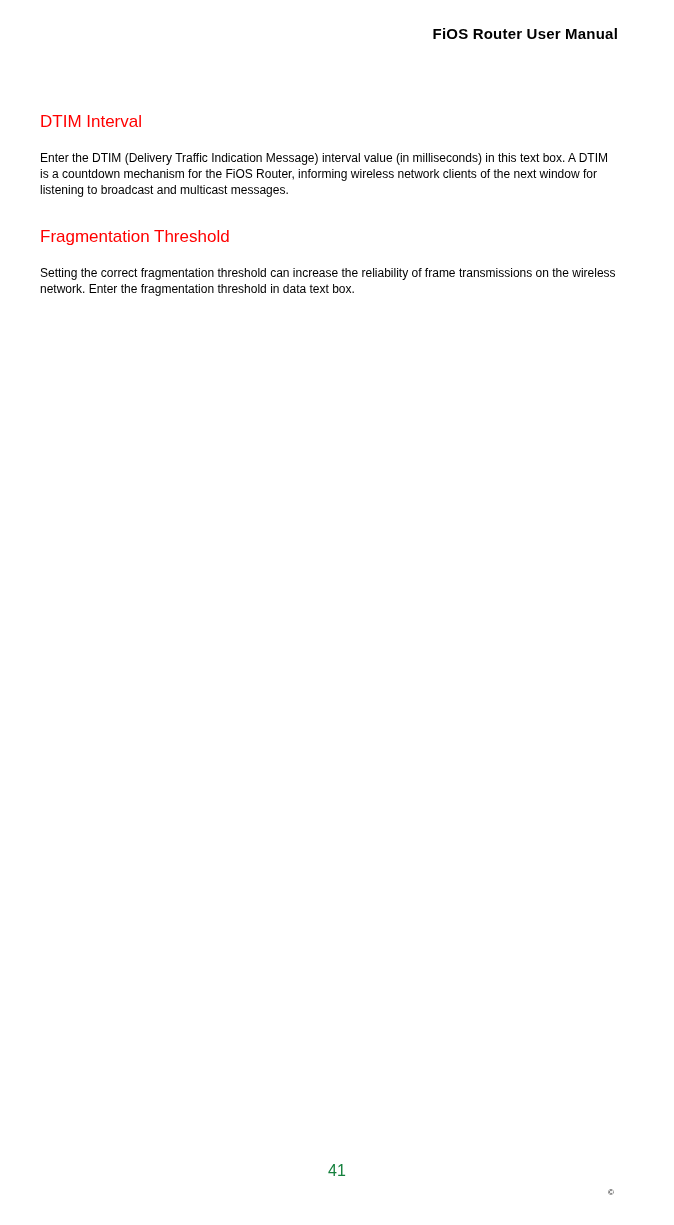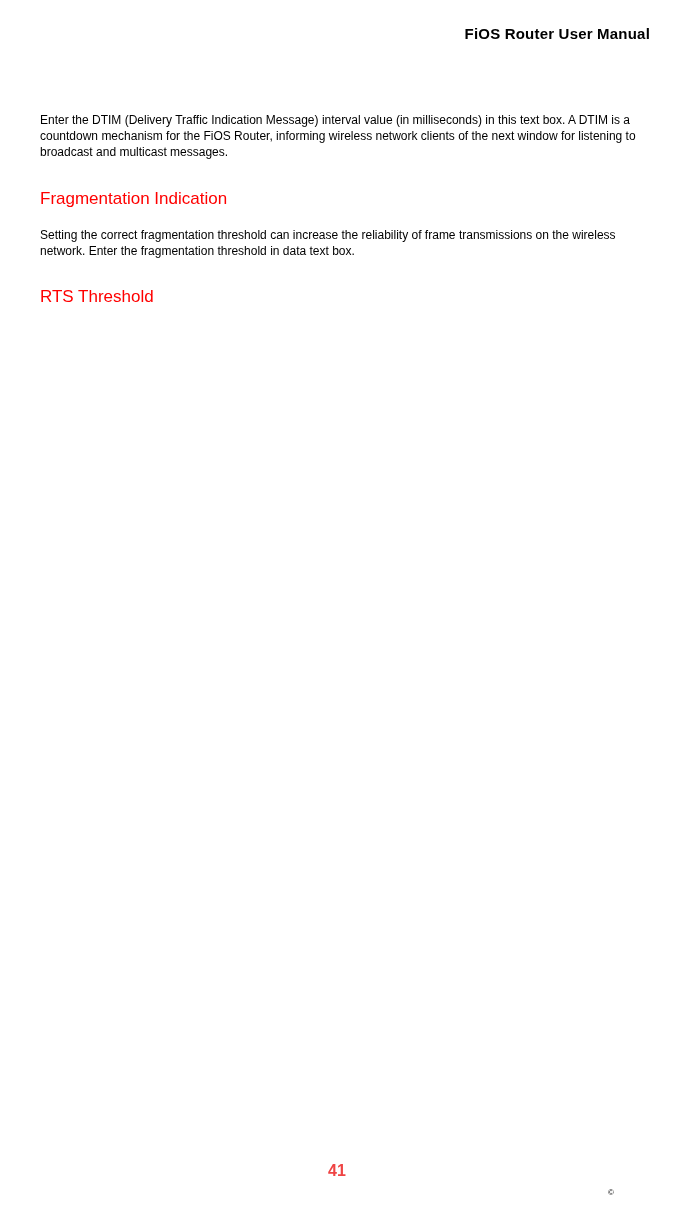--- a/index.html
+++ b/index.html
@@ -8,21 +8,21 @@
       box-sizing: border-box;
     }
     body {
       width: 674px;
       height: 1225px;
       background: #ffffff;
       font-family: 'Myriad Pro', 'Segoe UI', Arial, sans-serif;
       position: relative;
     }
     .page {
-      padding: 25px 24px 0 40px;
+      padding: 25px 56px 0 40px;
       height: 100%;
       position: relative;
     }
     .header {
       text-align: right;
       font-weight: 900;
       font-size: 15px;
       color: #000;
       margin-bottom: 70px;
       letter-spacing: 0.2px;
@@ -38,46 +38,46 @@
       font-size: 12px;
       line-height: 1.35;
       margin-bottom: 28px;
       font-weight: 400;
     }
     .page-number {
       position: absolute;
       bottom: 45px;
       left: 50%;
       transform: translateX(-50%);
-      font-weight: 700;
+      font-weight: 400;
       font-size: 16px;
-      color: #ef4444;
+      color: #15803d;
     }
     .copyright {
       position: absolute;
       bottom: 28px;
       right: 60px;
       font-size: 8px;
       color: #000;
     }
   </style>
 </head>
 <body>
 
 <div class="page">
   <div class="header">FiOS Router User Manual</div>
 
   <div>
+    <div class="section-heading">DTIM Interval</div>
     <div class="body-text">Enter the DTIM (Delivery Traffic Indication Message) interval value (in milliseconds) in this text box. A DTIM is a countdown mechanism for the FiOS Router, informing wireless network clients of the next window for listening to broadcast and multicast messages.</div>
   </div>
 
   <div>
-    <div class="section-heading">Fragmentation Indication</div>
+    <div class="section-heading">Fragmentation Threshold</div>
     <div class="body-text">Setting the correct fragmentation threshold can increase the reliability of frame transmissions on the wireless network. Enter the fragmentation threshold in data text box.</div>
   </div>
 
   <div>
-    <div class="section-heading">RTS Threshold</div>
   </div>
 
   <div class="page-number">41</div>
   <div class="copyright">©</div>
 </div>
 
 </body></html>

